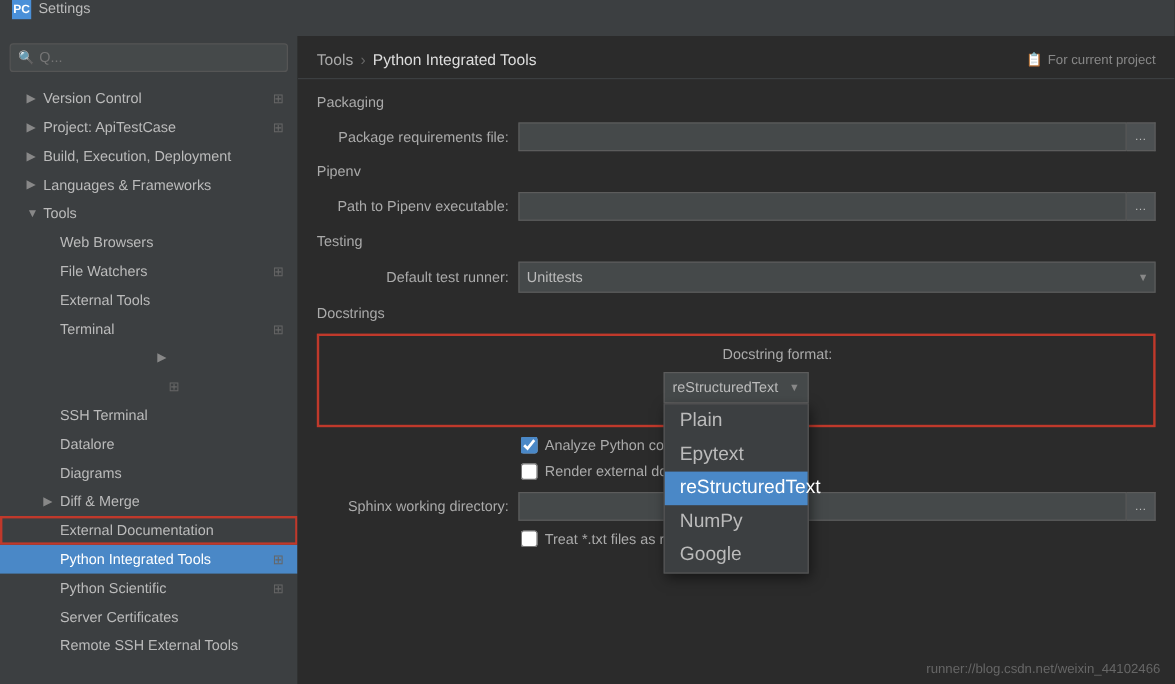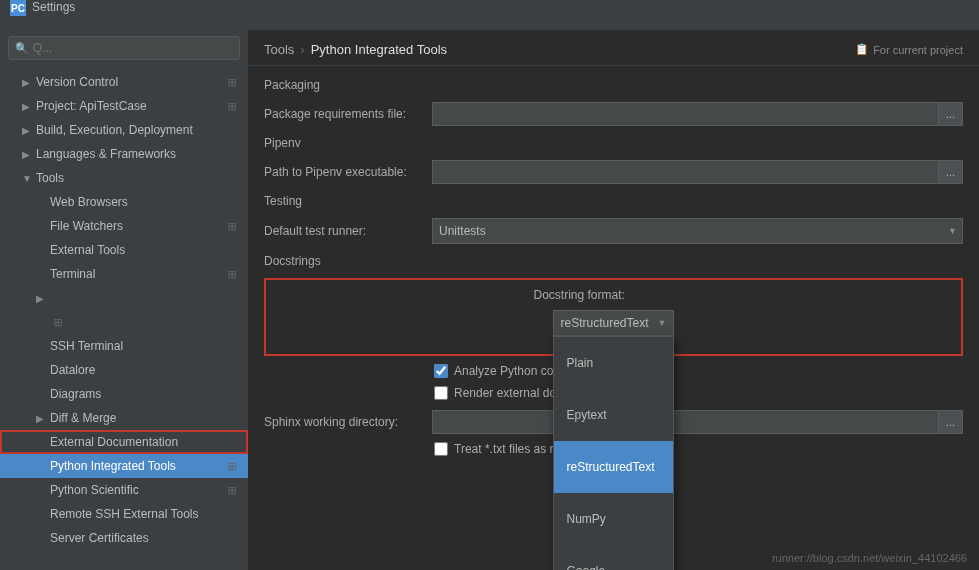--- a/index.html
+++ b/index.html
@@ -99,21 +99,21 @@
     .nav-icon-right {
       width: 16px;
       height: 16px;
       color: #666;
       font-size: 11px;
       display: flex;
       align-items: center;
       justify-content: center;
     }
     .nav-indent-1 { padding-left: 22px; }
-    .nav-indent-2 { padding-left: 36px; }
+    .nav-indent-2 { padding-left: 36px; justify-content: center; }
     
     .content {
       flex: 1;
       background: #2b2b2b;
       display: flex;
       flex-direction: column;
       overflow: hidden;
     }
     .content-header {
       display: flex;
@@ -160,20 +160,21 @@
     .form-row {
       display: flex;
       align-items: center;
       margin-bottom: 10px;
       gap: 8px;
     }
     .form-label {
       color: #aaa;
       font-size: 12px;
       min-width: 160px;
+      text-align: right;
     }
     .form-input {
       flex: 1;
       background: #45494a;
       border: 1px solid #5c5c5c;
       height: 24px;
       color: #bbb;
       font-size: 12px;
       padding: 0 6px;
     }
@@ -249,24 +250,24 @@
       position: absolute;
       top: 26px;
       left: 0;
       right: 0;
       background: #3c3f41;
       border: 1px solid #555;
       z-index: 100;
       box-shadow: 2px 4px 10px rgba(0,0,0,0.5);
     }
     .dropdown-item {
-      padding: 19px 12px;
+      padding: 5px 12px;
       cursor: pointer;
       color: #bbb;
-      font-size: 12px;
+      font-size: 16px;
     }
     .dropdown-item.selected {
       background: #4a88c7;
       color: white;
     }
     .checkbox-row {
       display: flex;
       align-items: center;
       gap: 6px;
       margin-bottom: 8px;
@@ -408,26 +409,26 @@
       </li>
 
       <li class="nav-item nav-indent-2">
         <span class="nav-arrow"></span>
         <span class="nav-label">Python Scientific</span>
         <span class="nav-icon-right">⊞</span>
       </li>
 
       <li class="nav-item nav-indent-2">
         <span class="nav-arrow"></span>
+        <span class="nav-label">Server Certificates</span>
+      </li>
+
+      <li class="nav-item nav-indent-2">
+        <span class="nav-arrow"></span>
         <span class="nav-label">Remote SSH External Tools</span>
-      </li>
-
-      <li class="nav-item nav-indent-2">
-        <span class="nav-arrow"></span>
-        <span class="nav-label">Server Certificates</span>
       </li>
     </ul>
   </div>
 
   <div class="content">
     <div class="content-header">
       <div class="breadcrumb">
         <span class="breadcrumb-link">Tools</span>
         <span class="breadcrumb-arrow">›</span>
         <span class="breadcrumb-current">Python Integrated Tools</span>

